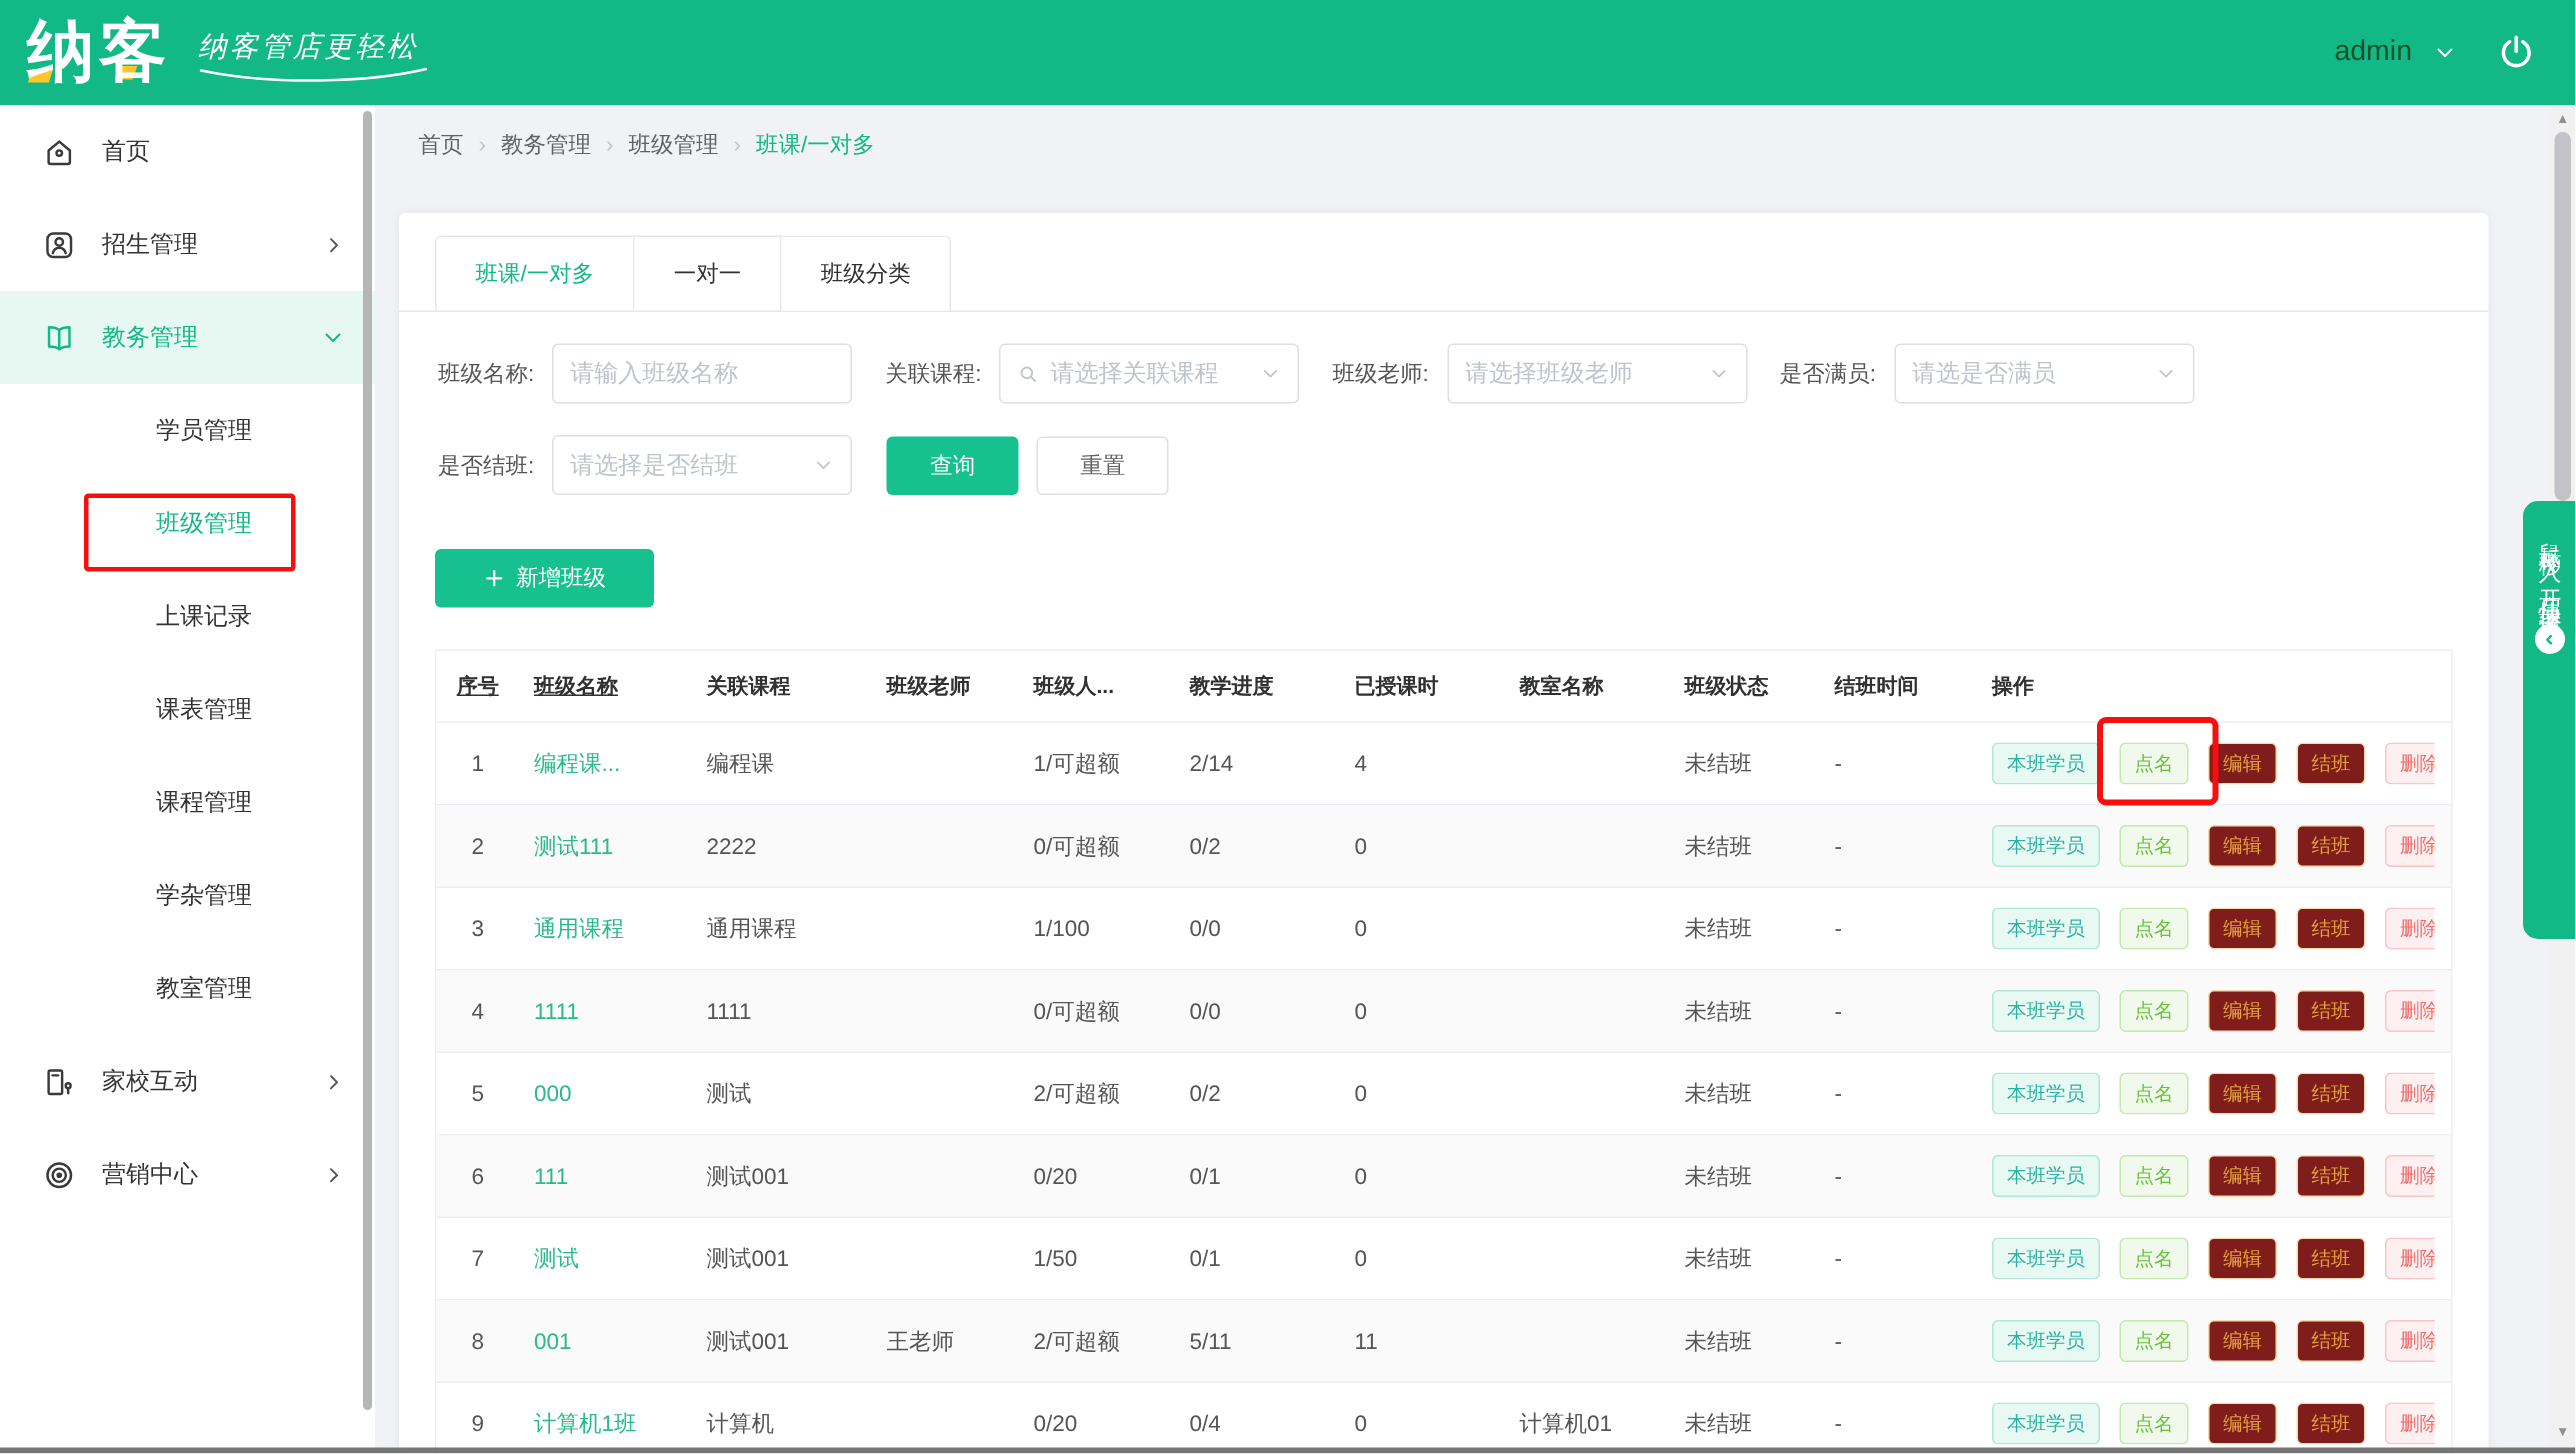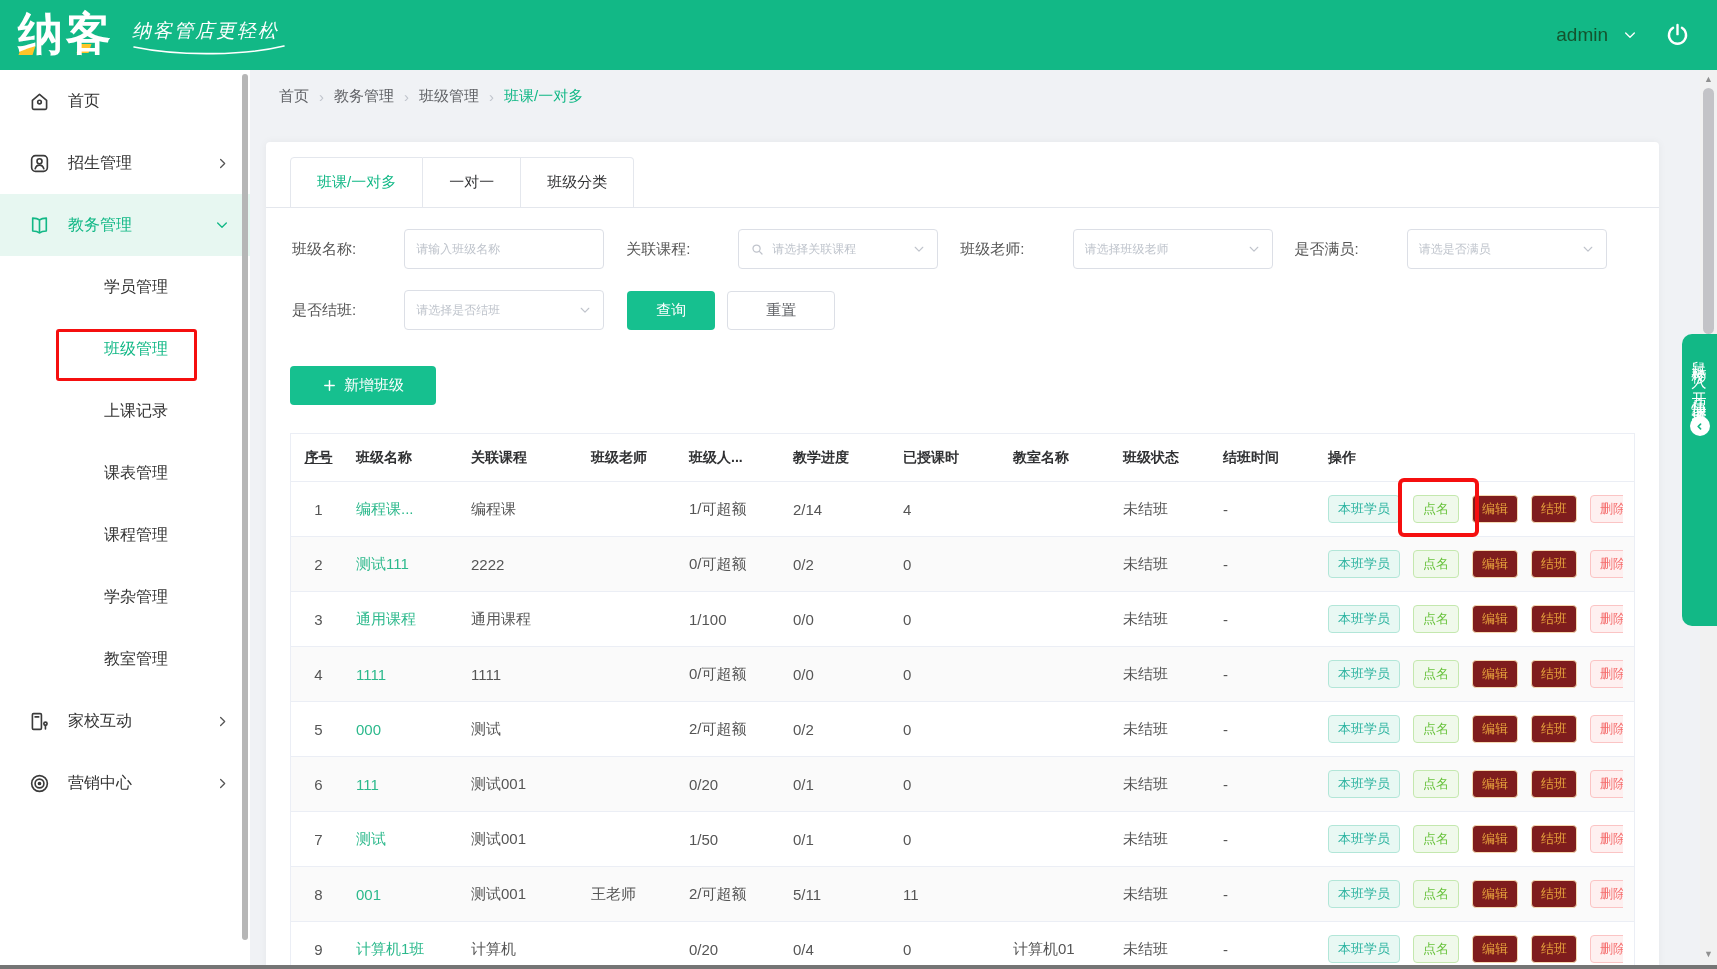--- a/index.html
+++ b/index.html
@@ -47,29 +47,29 @@
 
   .tabs-row{position:absolute;left:0;top:15px;width:100%;height:51px;border-bottom:1px solid #e4e7ed;padding-left:24px;display:flex;}
   .tab{height:51px;display:flex;align-items:center;padding:0 26px;border:1px solid #e4e7ed;border-left:none;font-size:15px;color:#303133;cursor:pointer;background:#fff;}
   .tab:first-child{border-left:1px solid #e4e7ed;border-radius:4px 0 0 0;}
   .tab:last-child{border-radius:0 4px 0 0;}
   .tab.active{color:var(--green);}
 
   .filter-row{position:absolute;left:26px;display:flex;align-items:center;gap:22px;}
   .filter-row.r1{top:87px;}
   .filter-row.r2{top:148px;gap:0;}
-  .f-group{display:flex;align-items:center;gap:36px;}
+  .f-group{display:flex;align-items:center;}
   .f-label{font-size:15px;color:#555;margin-right:12px;white-space:nowrap;}
-  .f-box{width:200px;height:40px;border:1px solid var(--input-b);border-radius:4px;display:flex;align-items:center;padding:11px 11px;background:#fff;color:var(--ph);font-size:12px;cursor:pointer;}
+  .f-box{width:200px;height:40px;border:1px solid var(--input-b);border-radius:4px;display:flex;align-items:center;padding:11px 11px;background:#fff;color:var(--ph);font-size:16px;cursor:pointer;}
   .f-box .ph{white-space:nowrap;overflow:hidden;}
   .f-box .chev{margin-left:auto;display:flex;color:#c0c4cc;}
   .f-box .mag{margin-right:7px;display:flex;color:#c0c4cc;}
   .btn{height:39px;border-radius:4px;font-size:15px;display:flex;align-items:center;justify-content:center;cursor:pointer;border:none;}
   .btn.query{width:88px;background:var(--green-btn);color:#fff;margin-left:23px;}
-  .btn.reset{width:108px;background:#fff;color:#606266;border:1px solid var(--input-b);margin-left:12px;}
+  .btn.reset{width:88px;background:#fff;color:#606266;border:1px solid var(--input-b);margin-left:12px;}
   .add-btn{position:absolute;left:24px;top:224px;width:146px;height:39px;background:var(--green-btn);color:#fff;border-radius:4px;display:flex;align-items:center;justify-content:center;gap:7px;font-size:15px;cursor:pointer;border:none;}
   .add-btn .p-icon{display:flex;}
 
   
   .table{position:absolute;left:24px;top:291px;width:1345px;border:1px solid var(--border);border-bottom:none;}
   .t-header{display:flex;height:48px;align-items:center;border-bottom:1px solid var(--border);font-size:14px;font-weight:700;color:#303133;background:#fff;}
   .t-row{display:flex;height:55px;align-items:center;border-bottom:1px solid var(--border);font-size:15px;color:var(--cell);background:#fff;}
   .t-row.striped{background:#fafafa;}
   .t-cell{padding-left:10px;white-space:nowrap;overflow:hidden;flex:none;}
   .t-cell.c0{text-align:center;padding-left:0;}
@@ -312,21 +312,21 @@
         <svg width="15" height="15" viewBox="0 0 24 24" fill="none" stroke="#fff" stroke-width="2.4" stroke-linecap="round">
             <path d="M12 4.5v15M4.5 12h15"></path>
           </svg>
       </span>
       <span>新增班级</span>
     </button>
 
     <div class="table">
       <div class="t-header" id="tHeader">
           <div class="t-cell c0" style="width: 55px; text-decoration: underline;">序号</div>
-          <div class="t-cell c1" style="width: 115px;">班级名称</div>
+          <div class="t-cell c1" style="width: 115px; text-decoration: underline;">班级名称</div>
           <div class="t-cell c2" style="width: 120px;">关联课程</div>
           <div class="t-cell c3" style="width: 98px;">班级老师</div>
           <div class="t-cell c4" style="width: 104px;">班级人...</div>
           <div class="t-cell c5" style="width: 110px;">教学进度</div>
           <div class="t-cell c6" style="width: 110px;">已授课时</div>
           <div class="t-cell c7" style="width: 110px;">教室名称</div>
           <div class="t-cell c8" style="width: 100px;">班级状态</div>
           <div class="t-cell c9" style="width: 105px;">结班时间</div>
           <div class="t-cell c10" style="width: 305px;">操作</div>
         </div>

